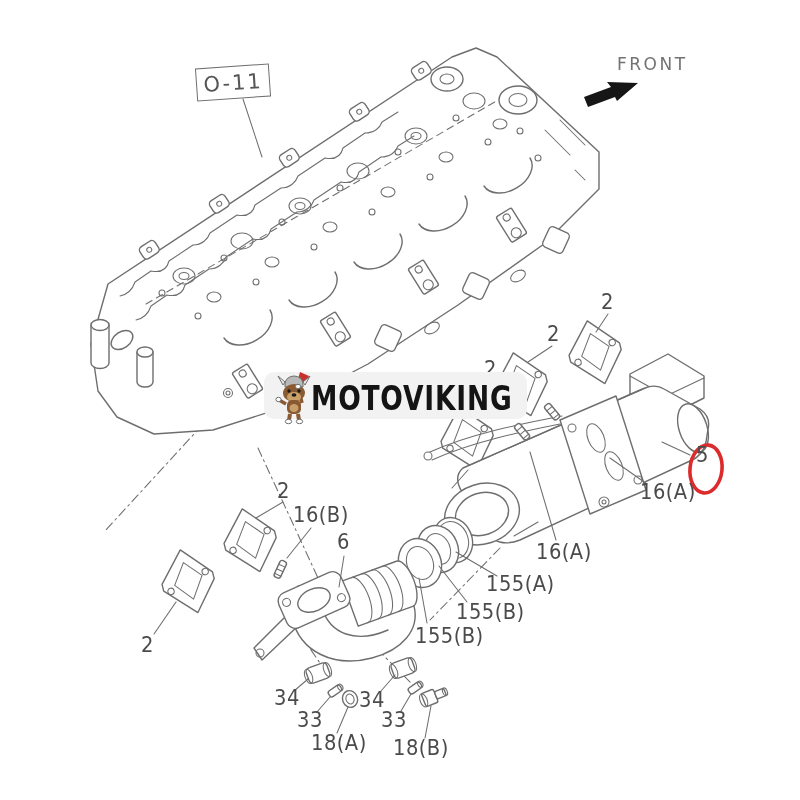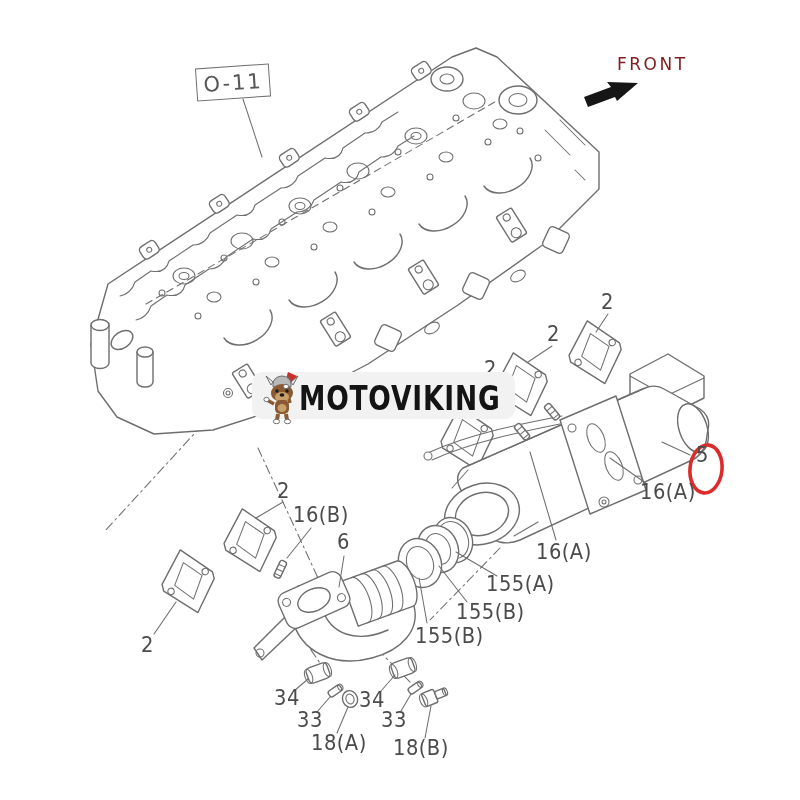--- a/index.html
+++ b/index.html
@@ -19,25 +19,25 @@
   
   .co{position:absolute;z-index:5;color:#4b4b4b;font-size:21px;line-height:1.1;
       white-space:nowrap;letter-spacing:0.5px;transform:scaleX(0.93);transform-origin:left top;}
 
   
   .refbox{position:absolute;left:196px;top:66px;width:72px;height:31px;z-index:5;
           border:1.7px solid #6e6e6e;transform:rotate(-4deg);display:flex;
           align-items:center;justify-content:center;color:#565656;font-size:21px;letter-spacing:2px;}
 
   
-  .front{position:absolute;left:617px;top:54px;z-index:5;color:#7f1d1d;font-size:17px;
+  .front{position:absolute;left:617px;top:54px;z-index:5;color:#737373;font-size:17px;
          letter-spacing:2.5px;font-weight:500;}
 
   
-  .wm{position:absolute;left:252px;top:372px;width:263px;height:47px;z-index:10;
+  .wm{position:absolute;left:264px;top:372px;width:263px;height:47px;z-index:10;
       background:#f2f2f2;border-radius:10px;overflow:visible;}
   .wm .brand{position:absolute;left:47px;top:6px;font-weight:bold;font-size:34px;color:#141414;
              letter-spacing:1px;transform:scaleX(0.78);transform-origin:left center;}
   .wm svg.mascot{position:absolute;left:10px;top:-1px;overflow:visible;}
 </style>
 </head>
 <body>
 
 <div class="stage">
 

